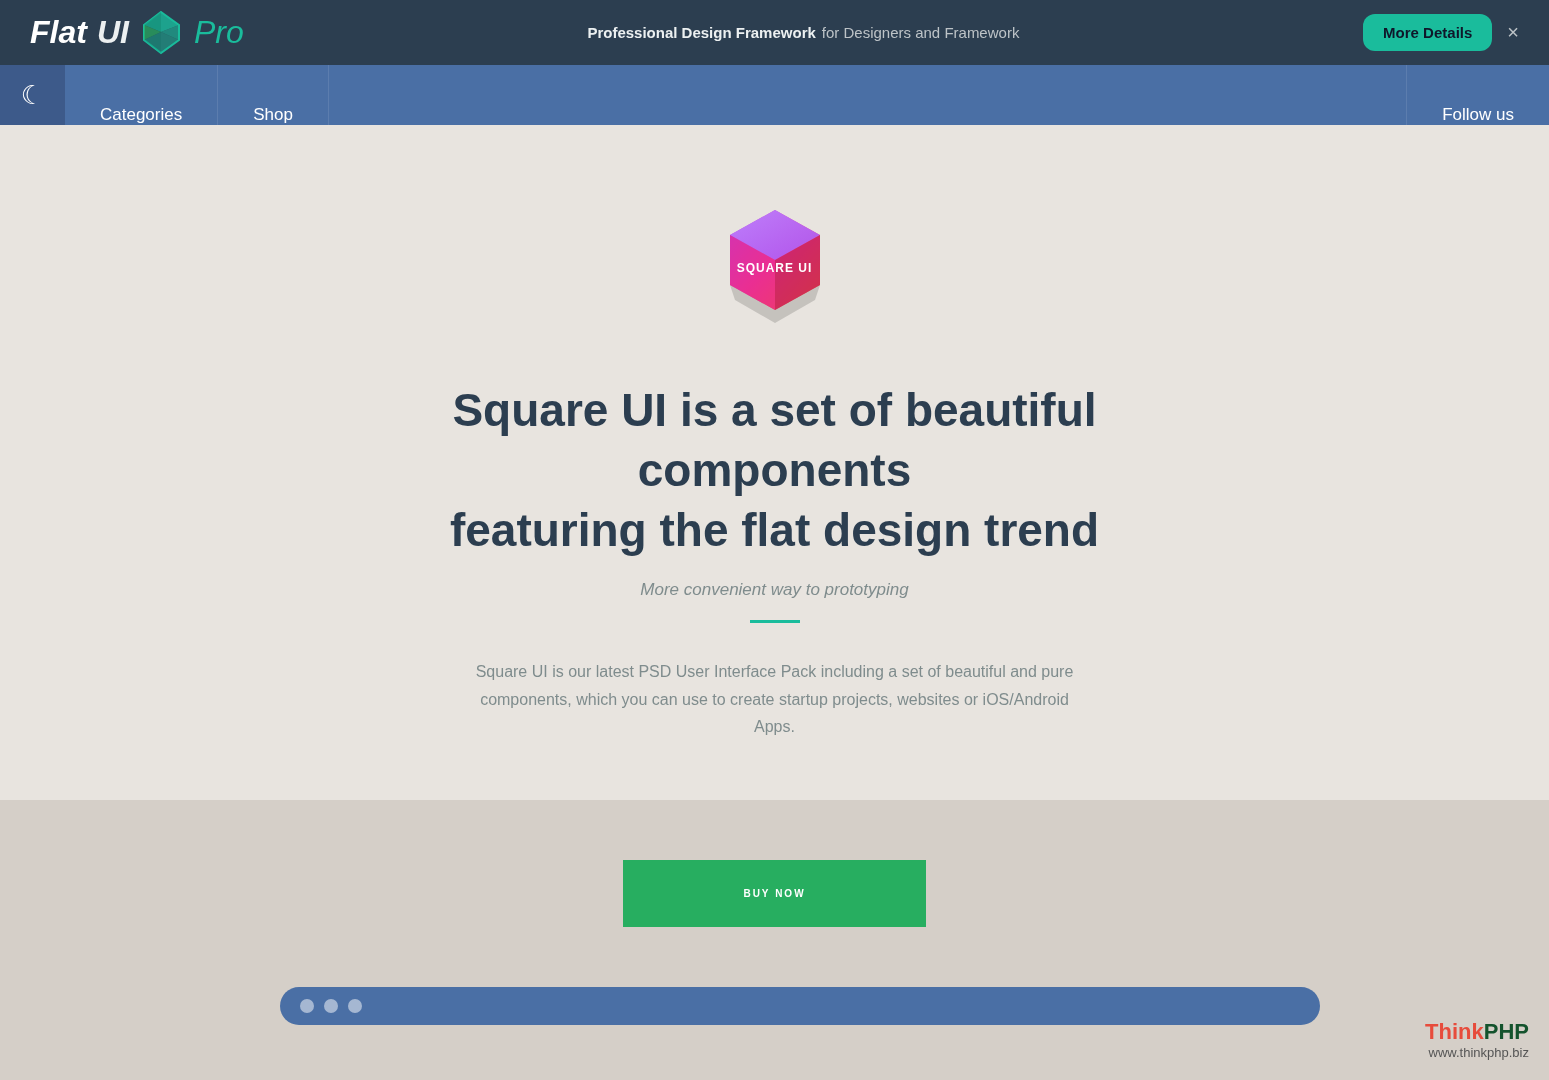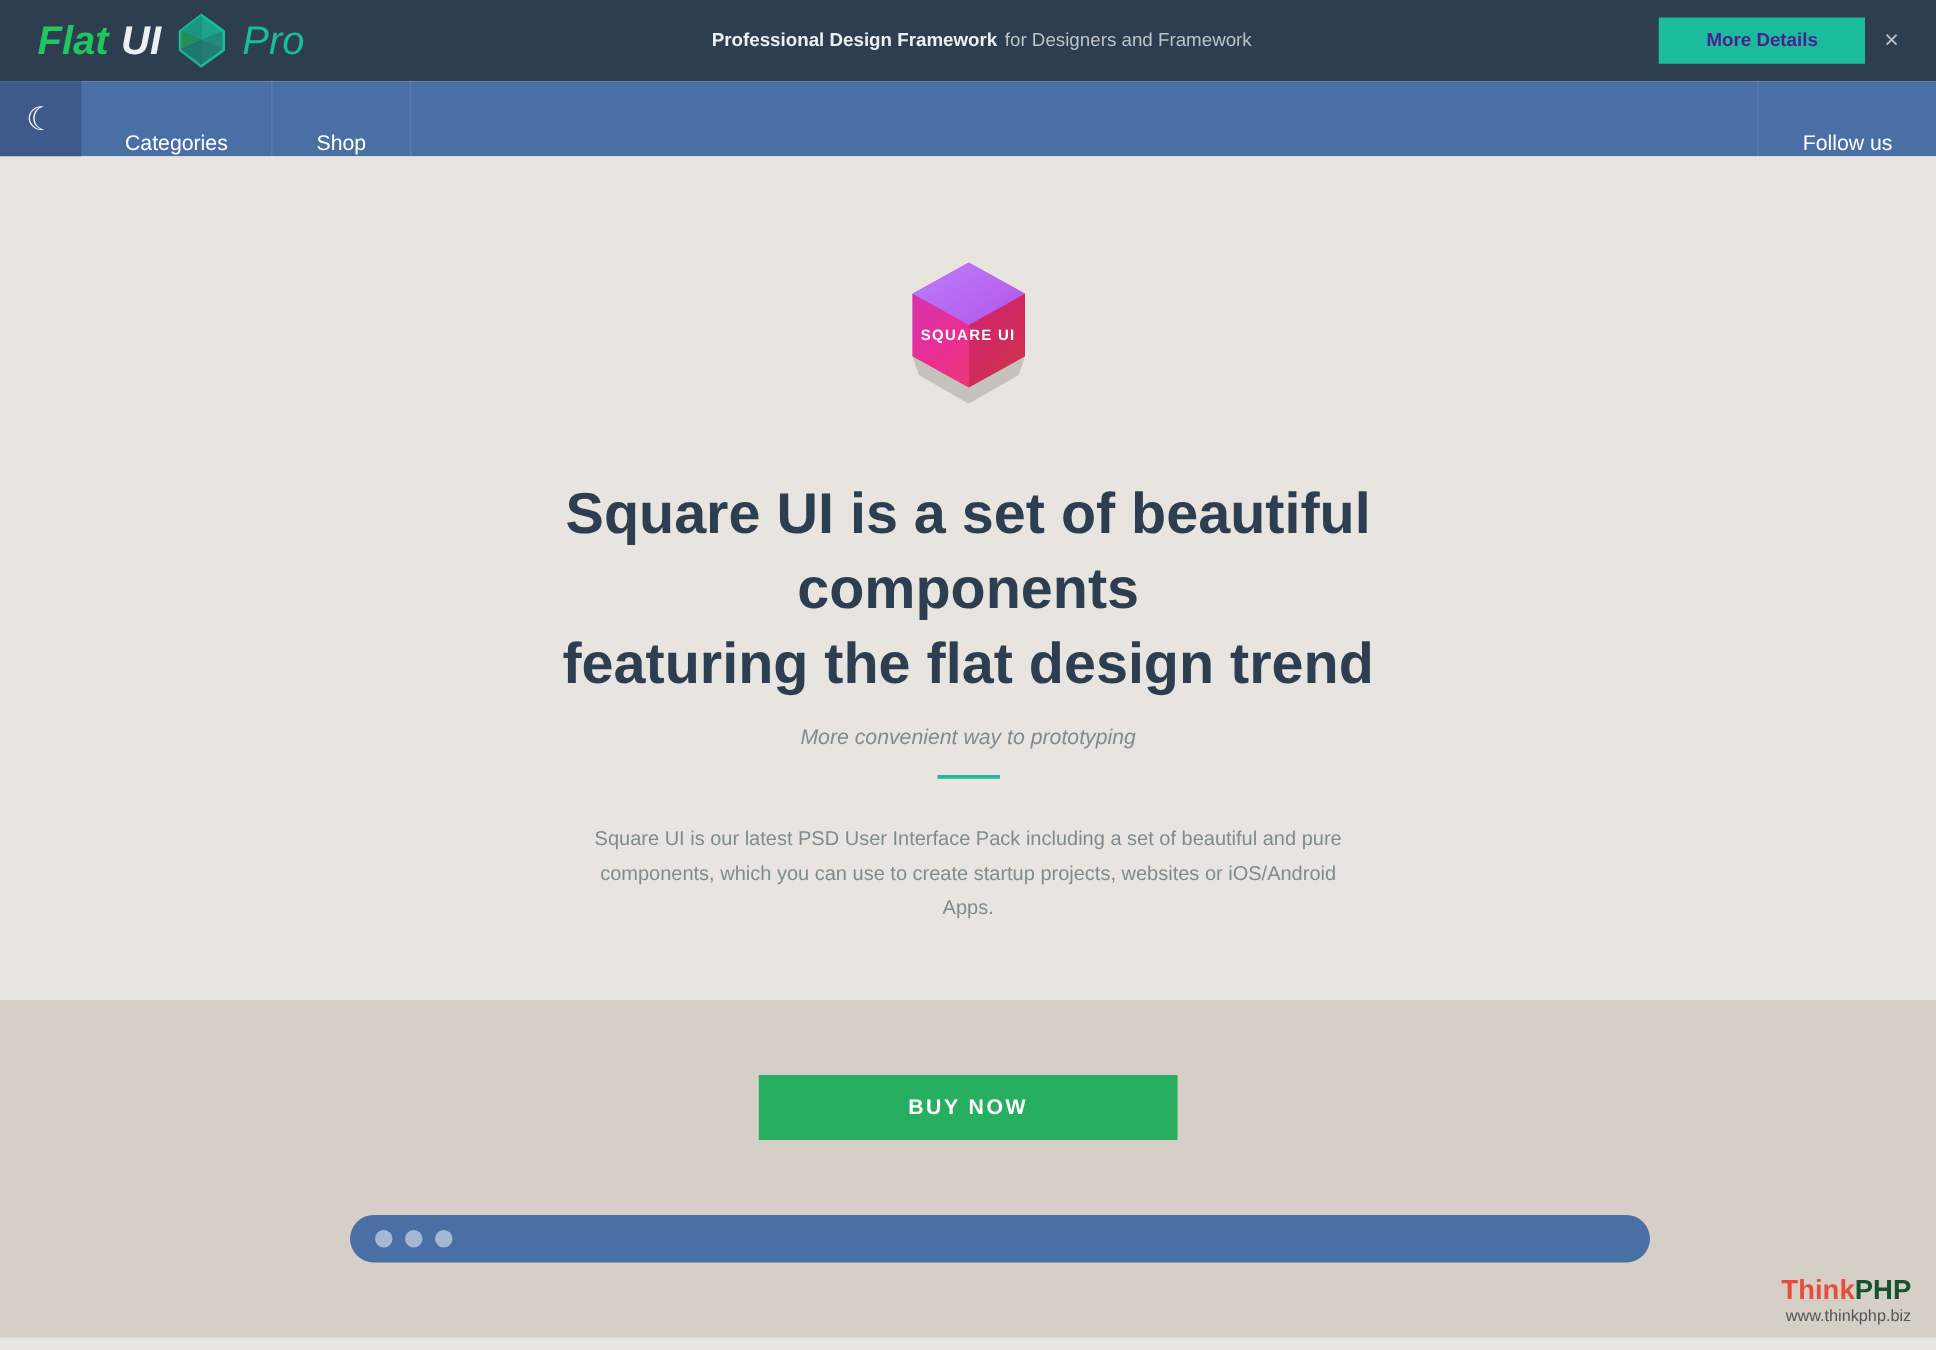--- a/index.html
+++ b/index.html
@@ -15,21 +15,21 @@
       padding: 0 30px;
     }
     .brand-logo {
       display: flex;
       align-items: center;
       gap: 10px;
     }
     .brand-text-flat {
       font-size: 32px;
       font-weight: 900;
-      color: #22c55e;
+      color: #ffffff;
       font-style: italic;
     }
     .brand-text-ui {
       font-size: 32px;
       font-weight: 900;
       color: #ecf0f1;
       font-style: italic;
     }
     .diamond-icon {
       width: 45px;
@@ -52,26 +52,26 @@
       color: #ecf0f1;
       font-weight: 700;
     }
     .banner-right {
       display: flex;
       align-items: center;
       gap: 15px;
     }
     .more-details-btn {
       background: #1abc9c;
-      color: #4c1d95;
+      color: #0f172a;
       border: none;
-      padding: 10px 38px;
+      padding: 10px 20px;
       font-size: 15px;
       font-weight: 600;
-      border-radius: 0;
+      border-radius: 12px;
       cursor: pointer;
     }
     .close-btn {
       color: #bdc3c7;
       font-size: 20px;
       cursor: pointer;
       background: none;
       border: none;
     }
 
@@ -188,22 +188,22 @@
       padding: 60px 20px;
       display: flex;
       flex-direction: column;
       align-items: center;
       min-height: 200px;
     }
     .buy-now-btn {
       background: #27ae60;
       color: white;
       border: none;
-      padding: 16px 120px;
-      font-size: 17px;
+      padding: 28px 120px;
+      font-size: 10px;
       font-weight: 700;
       letter-spacing: 2px;
       cursor: pointer;
       margin-bottom: 60px;
     }
 
     
     .carousel-dots-container {
       background: #4a6fa5;
       border-radius: 20px;

